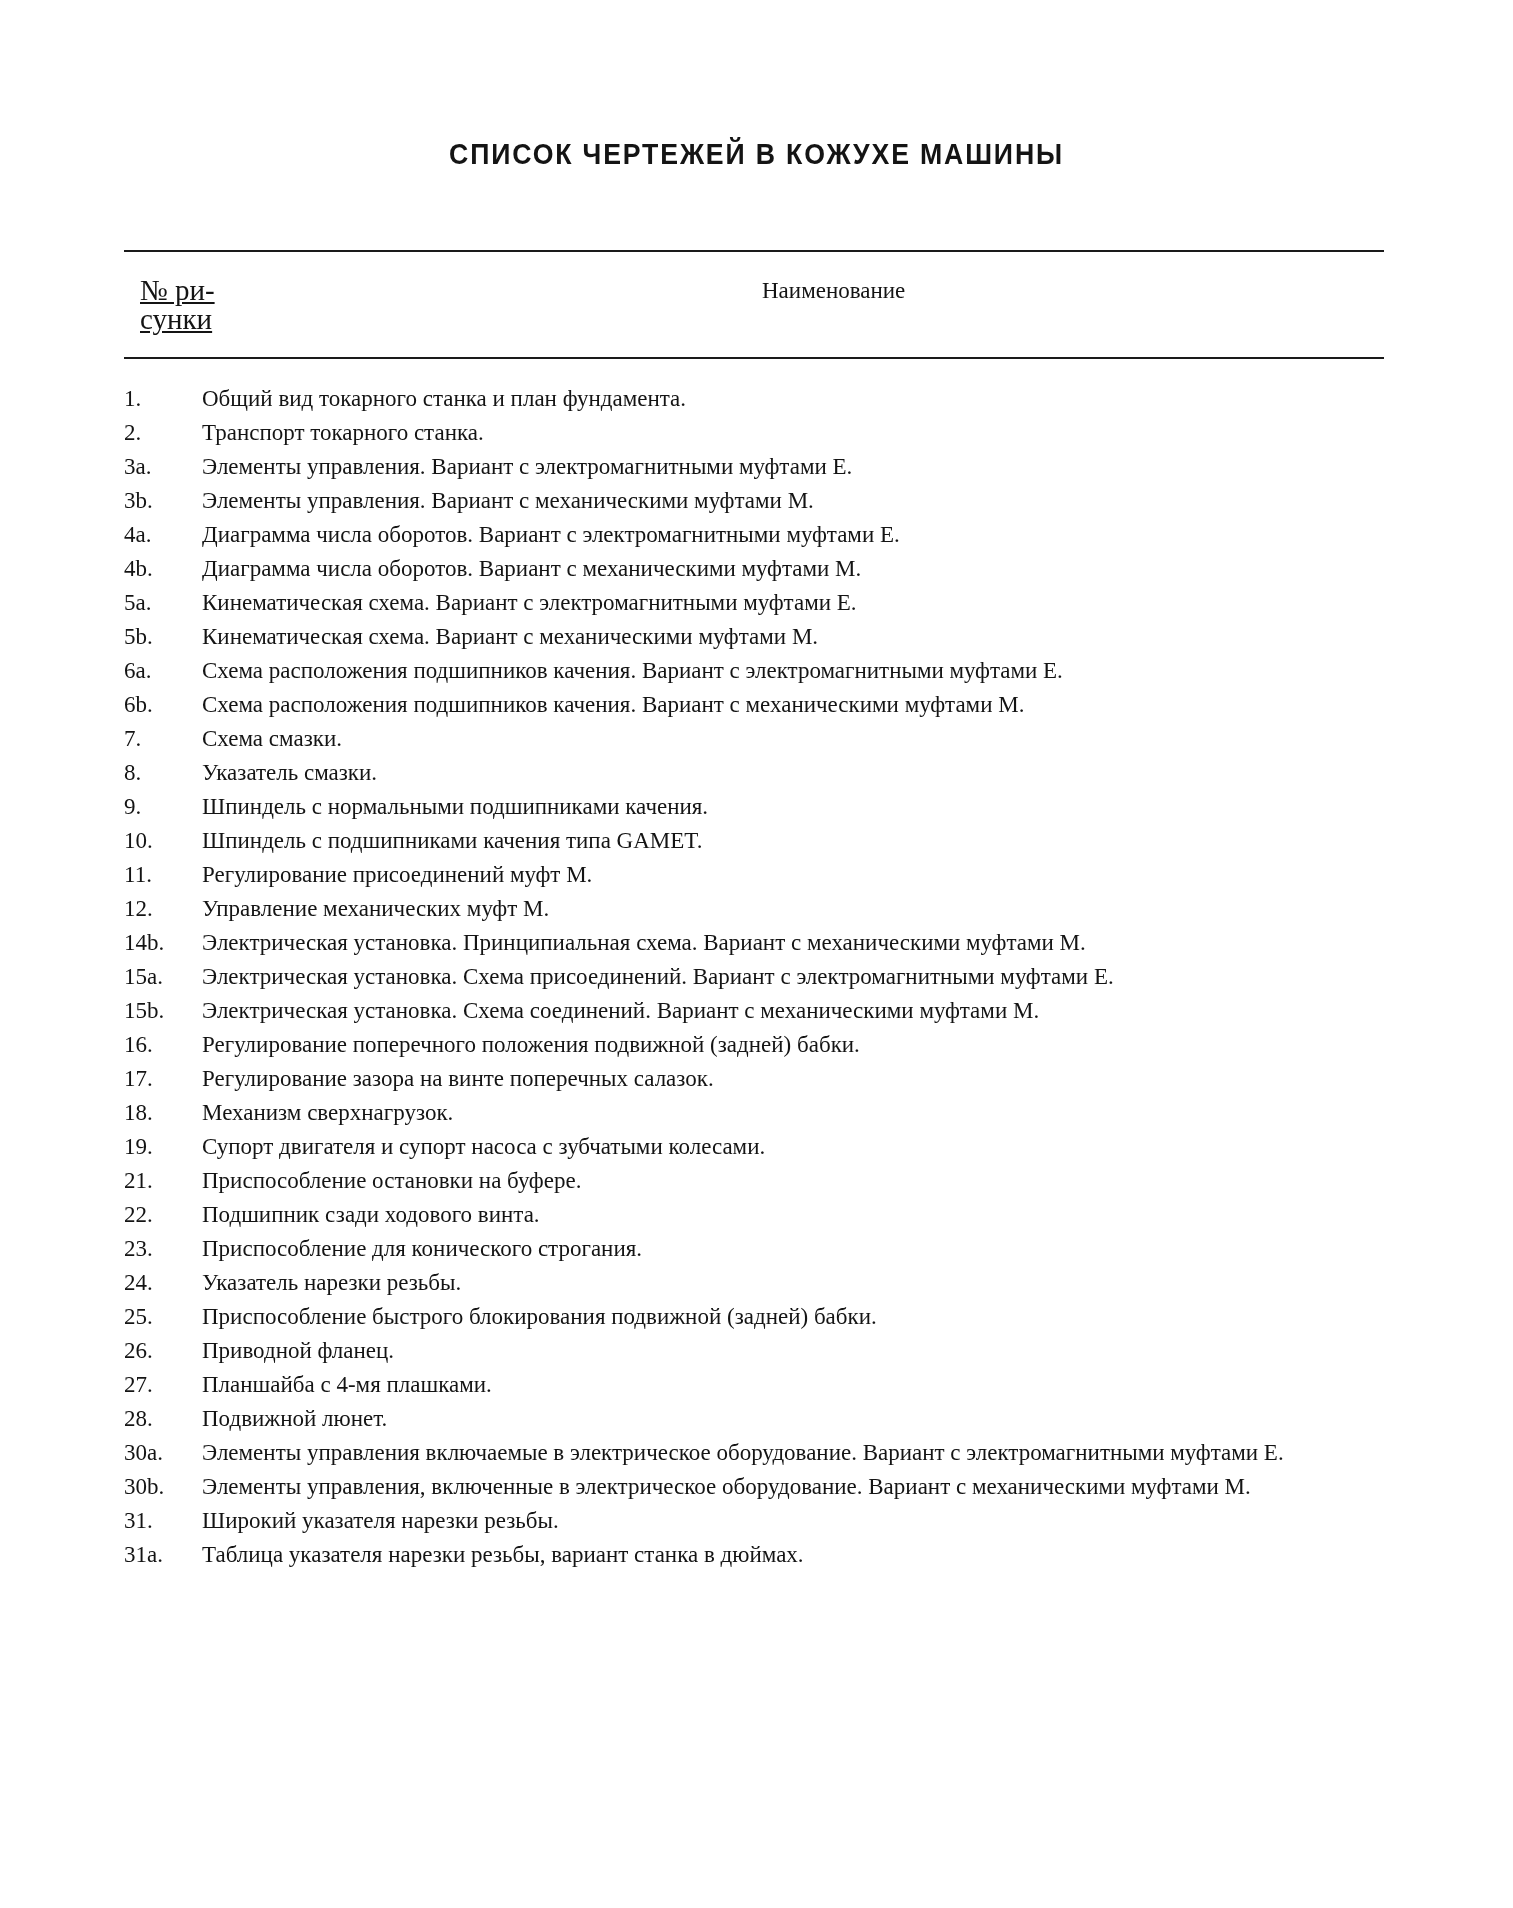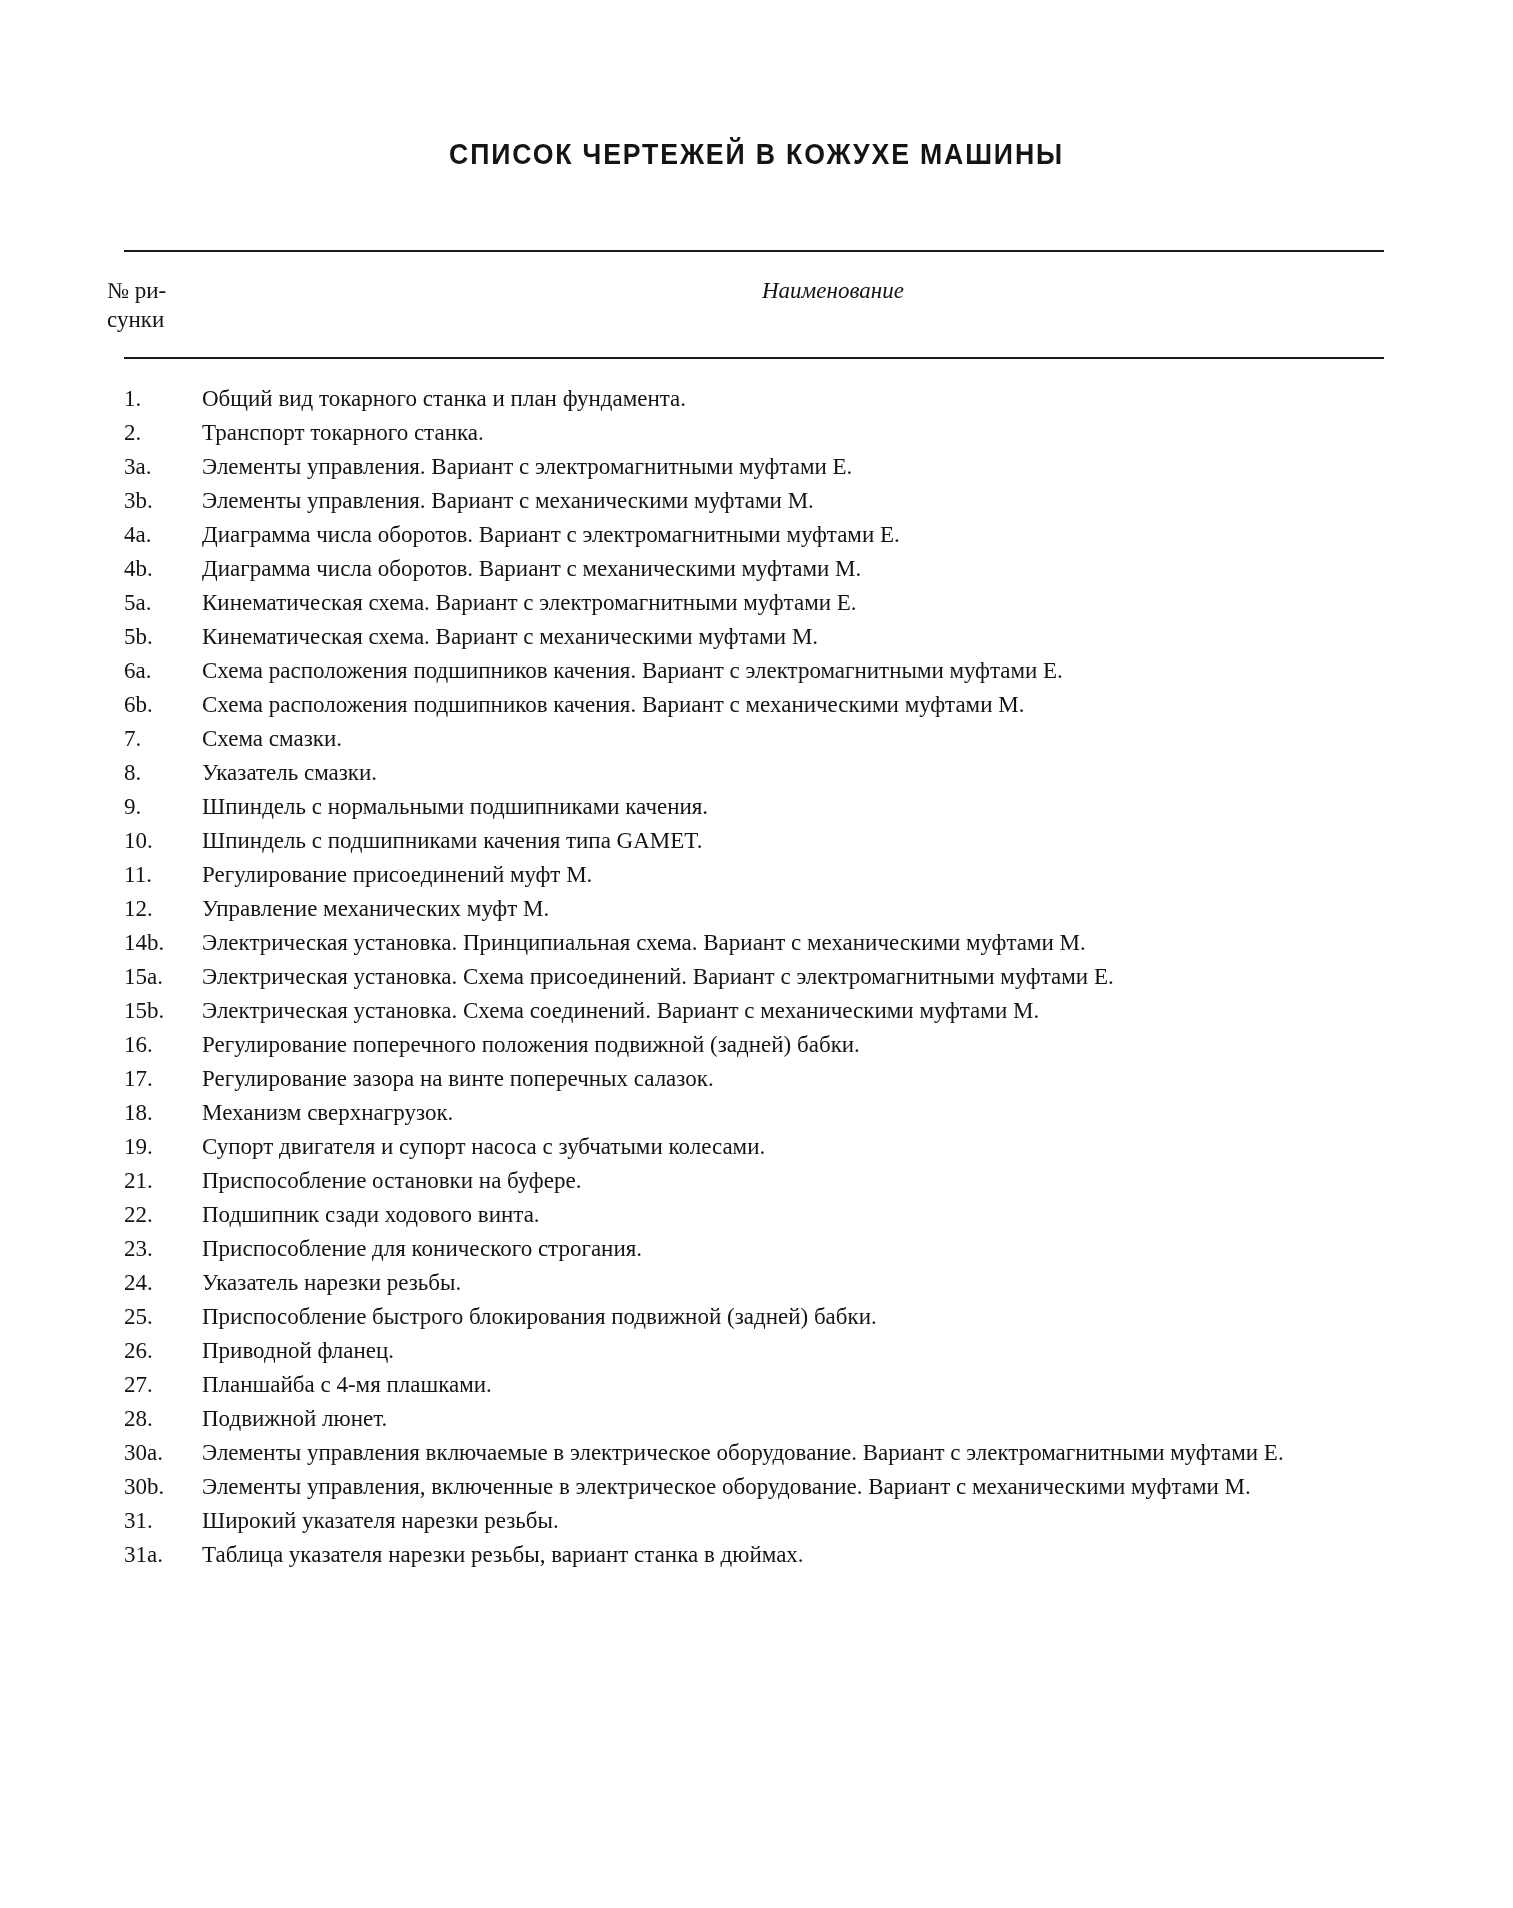--- a/index.html
+++ b/index.html
@@ -9,22 +9,22 @@
       color: #141414;
     }
     .title {
       position: absolute; top: 138px; left: 0; width: 1513px;
       text-align: center; font-family: "Liberation Sans", "DejaVu Sans", sans-serif;
       font-weight: bold; font-size: 29px; letter-spacing: 2px; transform: scaleX(0.92);
     }
     .rule { position: absolute; left: 124px; width: 1260px; height: 2px; background: #1a1a1a; }
     .rule.top { top: 250px; }
     .rule.bottom { top: 357px; }
-    .hdr-num { position: absolute; left: 107px; top: 276px; font-size: 23px; line-height: 29px; }
-    .hdr-name { position: absolute; left: 762px; top: 276px; font-size: 23px; line-height: 29px; font-style: italic; }
+    .hdr-num { position: absolute; left: 140px; top: 276px; font-size: 29px; line-height: 29px; text-decoration: underline; }
+    .hdr-name { position: absolute; left: 762px; top: 276px; font-size: 23px; line-height: 29px; }
     .list { position: absolute; left: 124px; top: 384px; width: 1262px; }
     .row { display: flex; font-size: 23px; line-height: 29px; margin-bottom: 5px; }
     .num { width: 78px; flex: 0 0 78px; }
     .txt { flex: 1; text-align: justify; font-family: Liberation Serif, serif; }
   </style>
 </head>
 <body>
 
 <div class="title">СПИСОК ЧЕРТЕЖЕЙ В КОЖУХЕ МАШИНЫ</div>
 <div class="rule top"></div>

